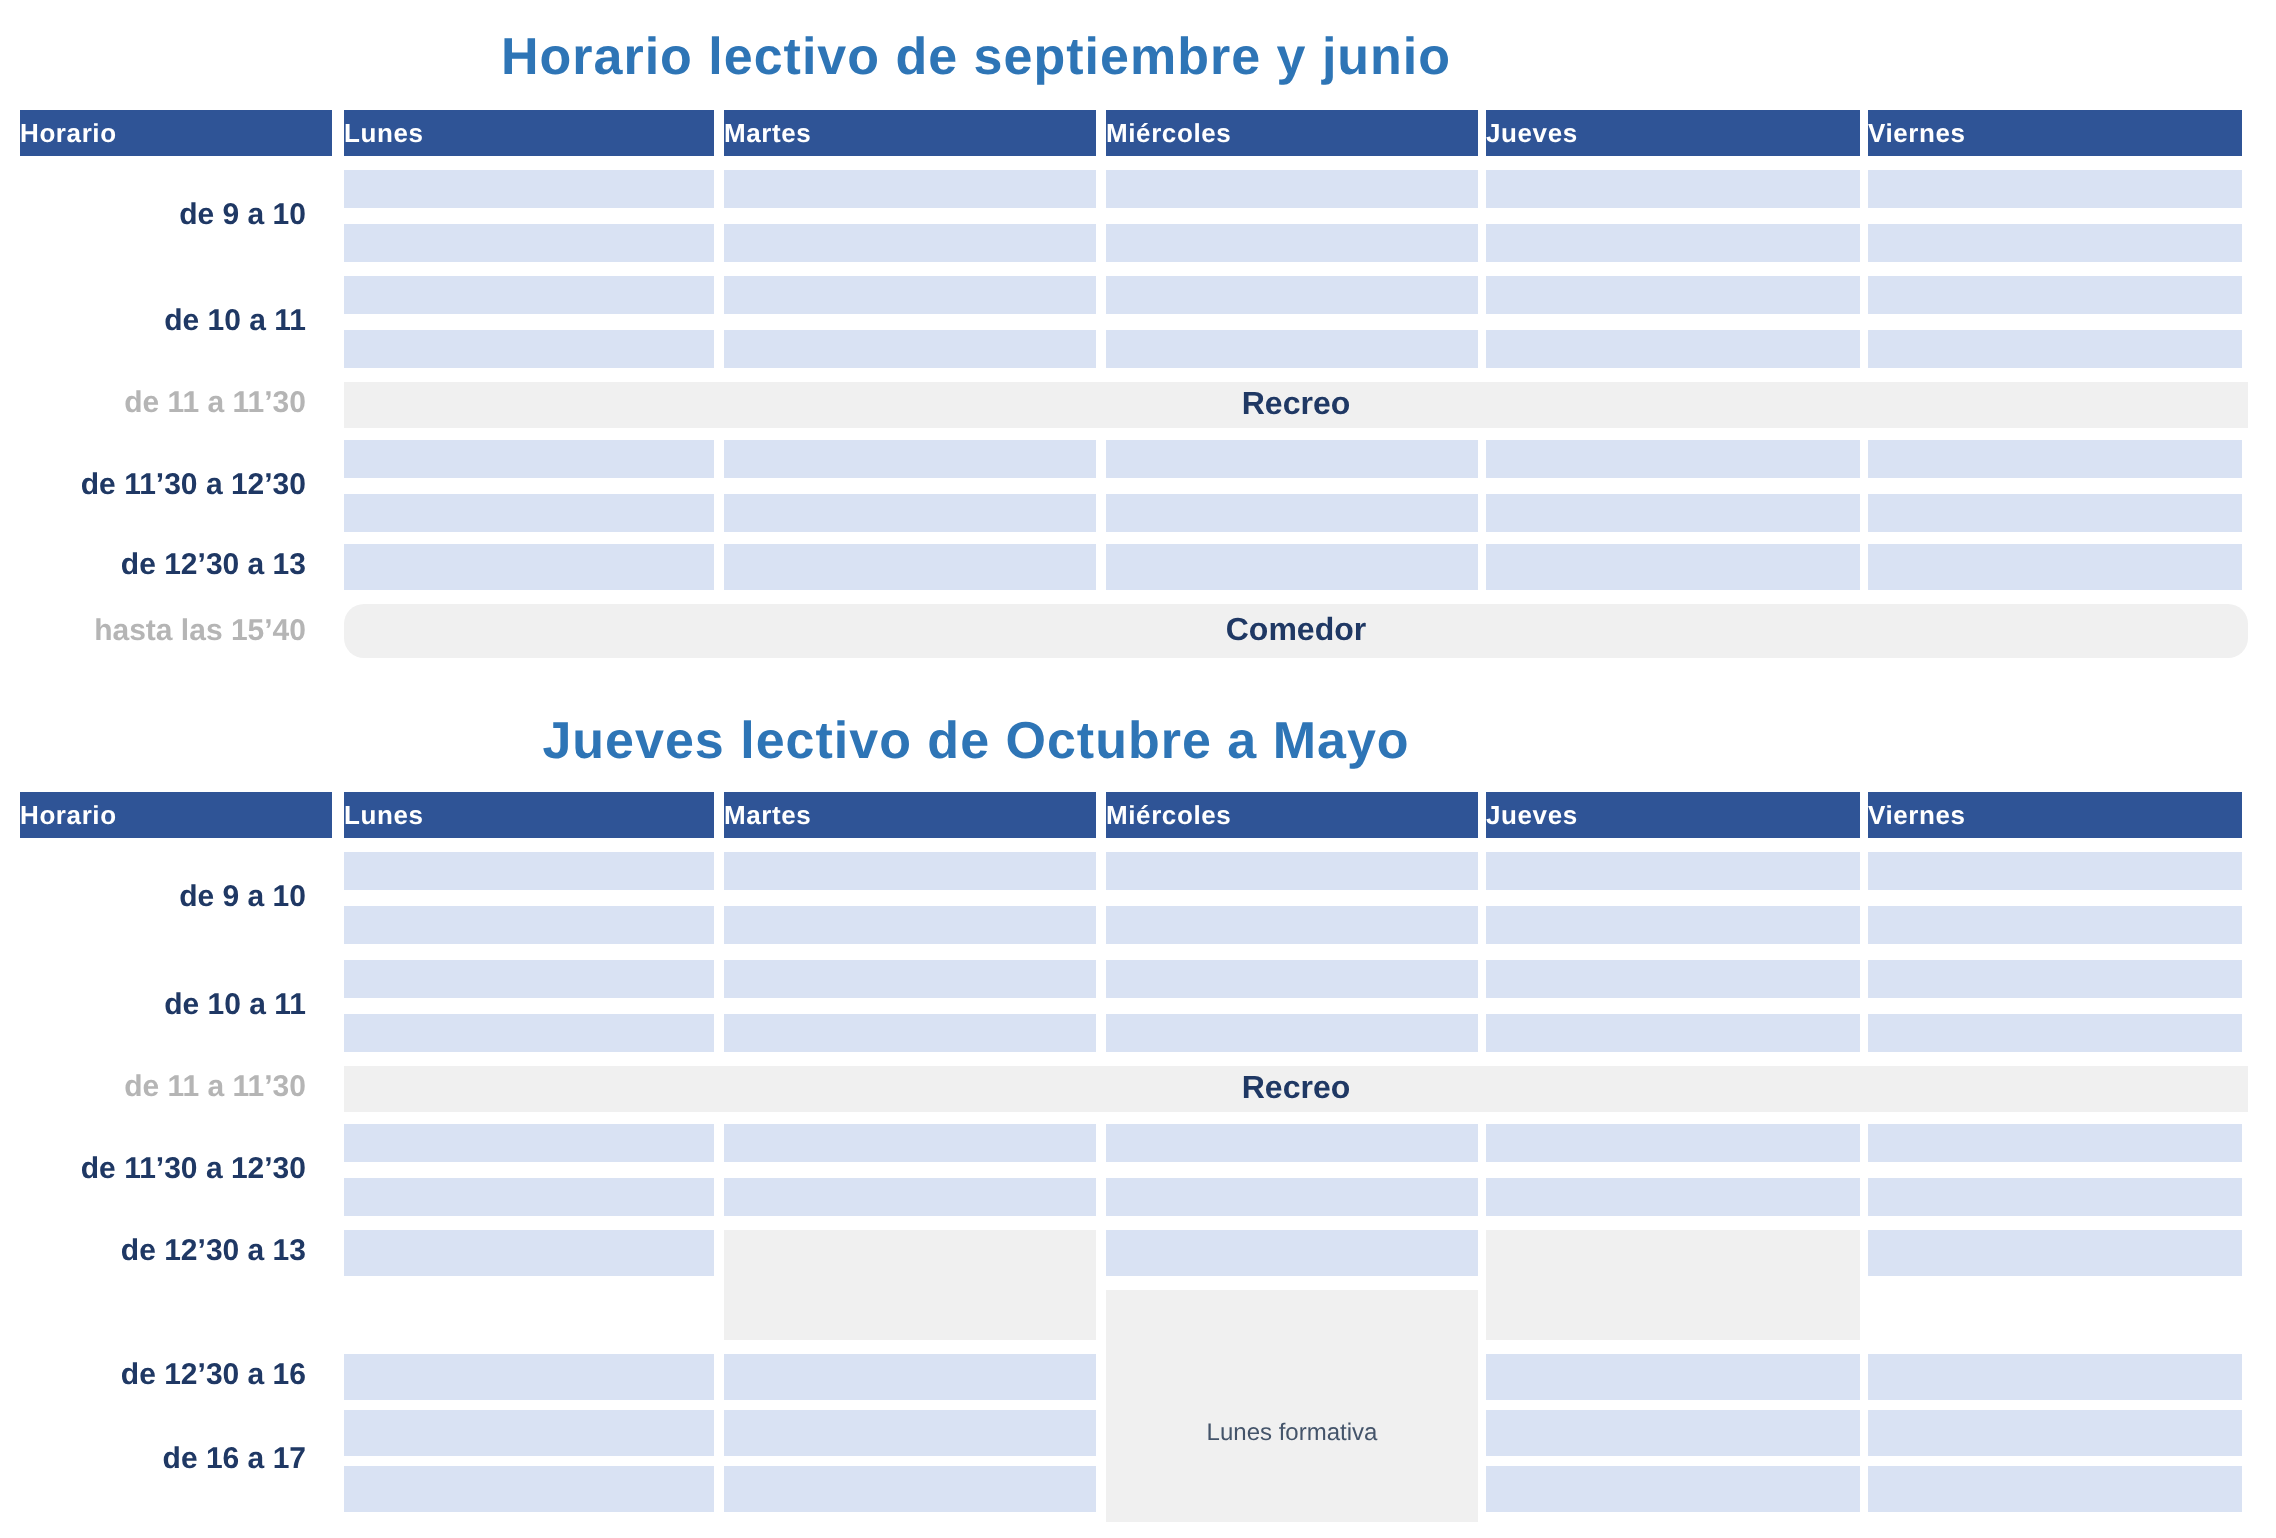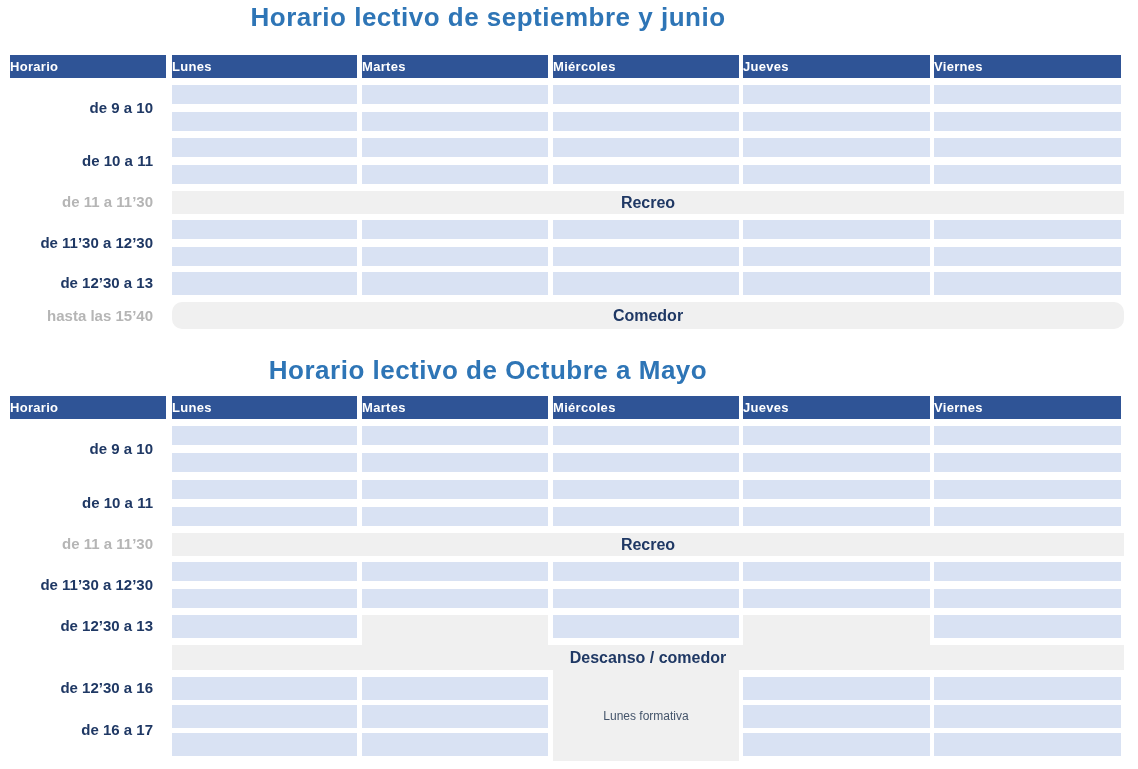--- a/index.html
+++ b/index.html
@@ -10,21 +10,21 @@
     font-family:"Liberation Sans","DejaVu Sans",sans-serif;
     overflow:hidden;
   }
   .title{
     position:absolute;left:0;width:976px;
     text-align:center;
     font-size:26px;font-weight:bold;letter-spacing:.5px;
     color:var(--title-blue);
     white-space:nowrap;
   }
-  .t0{top:2px;}
+  .t0{top:13px;}
   .t1{top:355px;}
   .hcell{
     position:absolute;
     background:var(--header-navy);
     color:var(--header-text);
     font-size:13px;font-weight:bold;letter-spacing:.3px;
     text-align:left;
   }
   .cell{
     position:absolute;
@@ -56,21 +56,21 @@
     text-align:center;
     font-size:12px;
     color:var(--note-slate);
   }
 </style>
 </head>
 <body>
 
 <div class="page" id="page">
   <div class="title t0">Horario lectivo de septiembre y junio</div>
-  <div class="title t1">Horario lectivo de Octubre a Mayo</div>
+  <div class="title t1">Jueves lectivo de Octubre a Mayo</div>
 <div class="hcell" style="left: 10px; top: 55px; width: 156px; height: 23px; line-height: 23px;">Horario</div>
     <div class="hcell" style="left: 172px; top: 55px; width: 185px; height: 23px; line-height: 23px;">Lunes</div>
     <div class="hcell" style="left: 362px; top: 55px; width: 186px; height: 23px; line-height: 23px;">Martes</div>
     <div class="hcell" style="left: 553px; top: 55px; width: 186px; height: 23px; line-height: 23px;">Miércoles</div>
     <div class="hcell" style="left: 743px; top: 55px; width: 187px; height: 23px; line-height: 23px;">Jueves</div>
     <div class="hcell" style="left: 934px; top: 55px; width: 187px; height: 23px; line-height: 23px;">Viernes</div>
     <div class="cell" style="left: 172px; top: 85px; width: 185px; height: 19px; line-height: 19px;"></div>
     <div class="cell" style="left: 362px; top: 85px; width: 186px; height: 19px; line-height: 19px;"></div>
     <div class="cell" style="left: 553px; top: 85px; width: 186px; height: 19px; line-height: 19px;"></div>
     <div class="cell" style="left: 743px; top: 85px; width: 187px; height: 19px; line-height: 19px;"></div>
@@ -160,23 +160,20 @@
     <div class="cell" style="left: 172px; top: 589px; width: 185px; height: 19px; line-height: 19px;"></div>
     <div class="cell" style="left: 362px; top: 589px; width: 186px; height: 19px; line-height: 19px;"></div>
     <div class="cell" style="left: 553px; top: 589px; width: 186px; height: 19px; line-height: 19px;"></div>
     <div class="cell" style="left: 743px; top: 589px; width: 187px; height: 19px; line-height: 19px;"></div>
     <div class="cell" style="left: 934px; top: 589px; width: 187px; height: 19px; line-height: 19px;"></div>
     <div class="tlabel" style="top: 574px; height: 22px; line-height: 22px; right: 985px;">de 11’30 a 12’30</div>
     <div class="cell" style="left: 172px; top: 615px; width: 185px; height: 23px; line-height: 23px;"></div>
     <div class="cell" style="left: 553px; top: 615px; width: 186px; height: 23px; line-height: 23px;"></div>
     <div class="cell" style="left: 934px; top: 615px; width: 187px; height: 23px; line-height: 23px;"></div>
     <div class="tlabel" style="top: 615px; height: 22px; line-height: 22px; right: 985px;">de 12’30 a 13</div>
-    <div class="band" style="left: 172px; top: 645px; width: 952px; height: 25px; line-height: 25px;">
-      <span style="line-height: 25px;">Descanso / comedor</span>
-    </div>
     <div class="cell" style="left: 172px; top: 677px; width: 185px; height: 23px; line-height: 23px;"></div>
     <div class="cell" style="left: 362px; top: 677px; width: 186px; height: 23px; line-height: 23px;"></div>
     <div class="cell" style="left: 743px; top: 677px; width: 187px; height: 23px; line-height: 23px;"></div>
     <div class="cell" style="left: 934px; top: 677px; width: 187px; height: 23px; line-height: 23px;"></div>
     <div class="tlabel" style="top: 677px; height: 22px; line-height: 22px; right: 985px;">de 12’30 a 16</div>
     <div class="cell" style="left: 172px; top: 705px; width: 185px; height: 23px; line-height: 23px;"></div>
     <div class="cell" style="left: 362px; top: 705px; width: 186px; height: 23px; line-height: 23px;"></div>
     <div class="cell" style="left: 743px; top: 705px; width: 187px; height: 23px; line-height: 23px;"></div>
     <div class="cell" style="left: 934px; top: 705px; width: 187px; height: 23px; line-height: 23px;"></div>
     <div class="cell" style="left: 172px; top: 733px; width: 185px; height: 23px; line-height: 23px;"></div>

